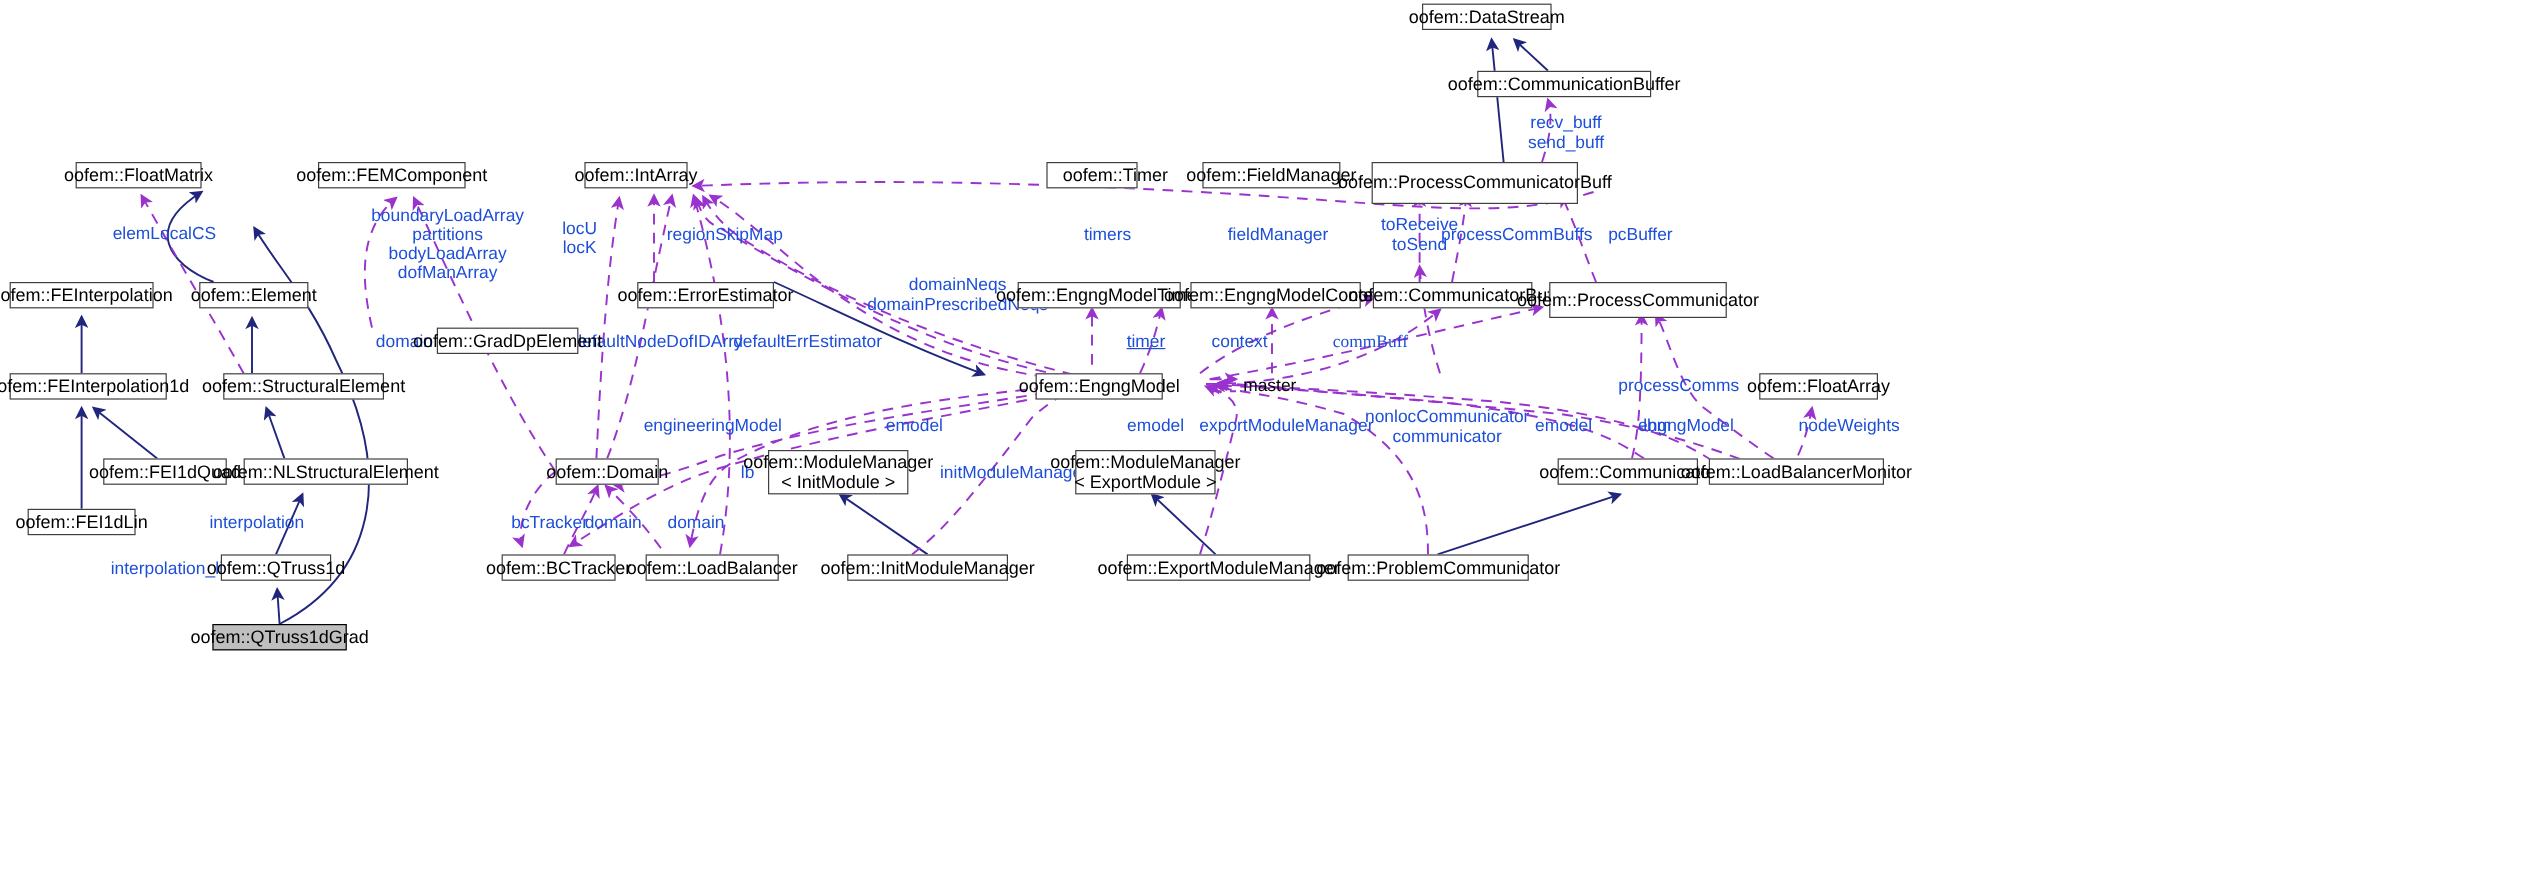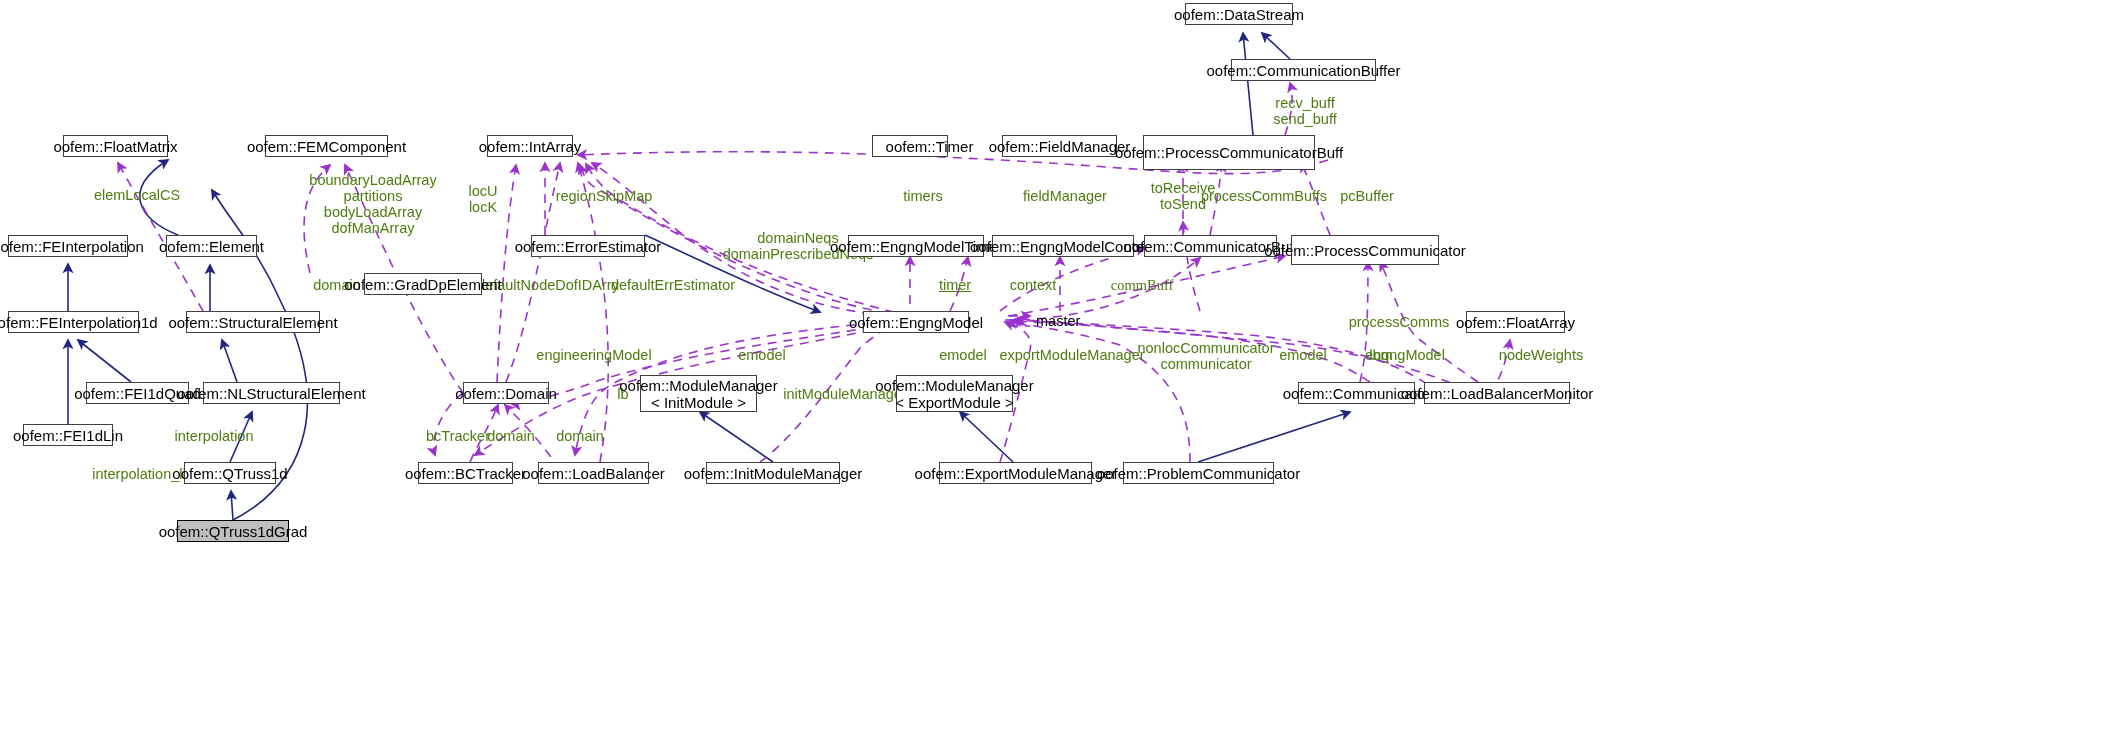--- a/index.html
+++ b/index.html
@@ -39,21 +39,21 @@
     z-index: 5;
   }
   .node.highlight {
     background: #bfbfbf;
     border-color: #000000;
   }
   .edge-label {
     position: absolute;
     font-size: 14.5px;
     line-height: 16px;
-    color: #4d7c0f;
+    color: #1d4ed8;
     white-space: pre;
     text-align: center;
     z-index: 4;
     transform: translateX(-50%);
   }
 </style>
 </head>
 <body>
 
 <div id="diagram">

